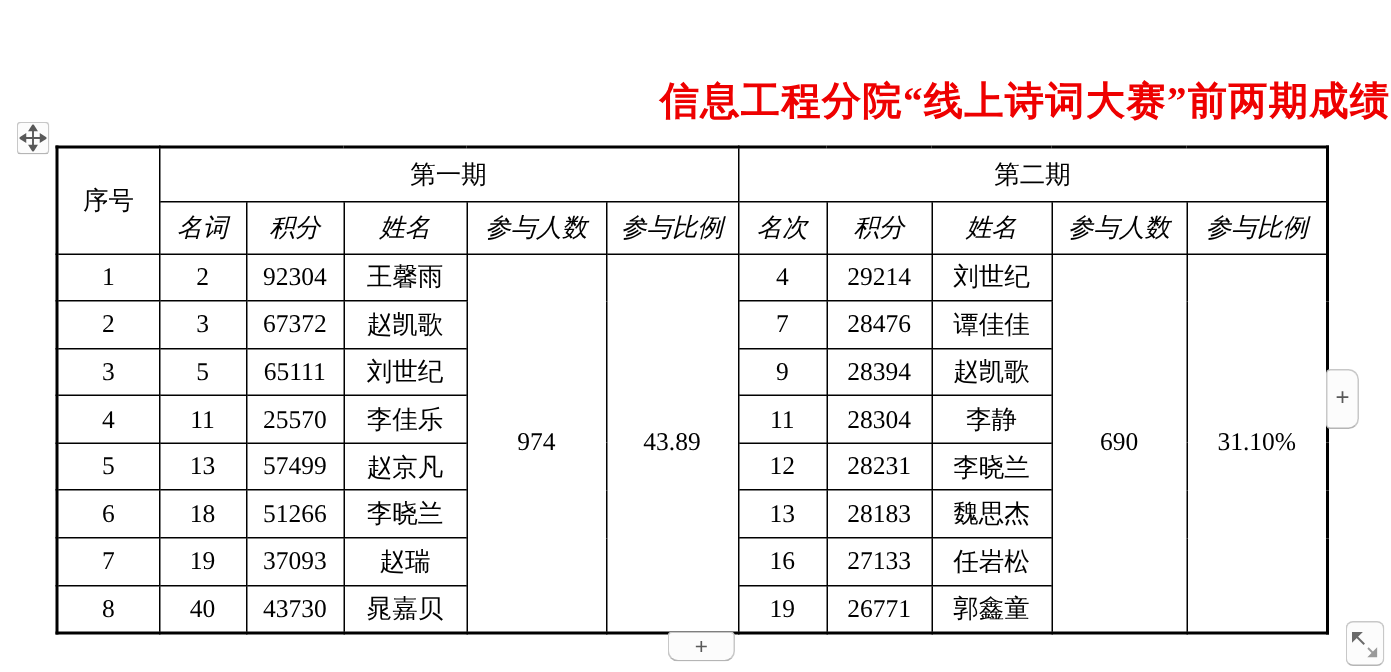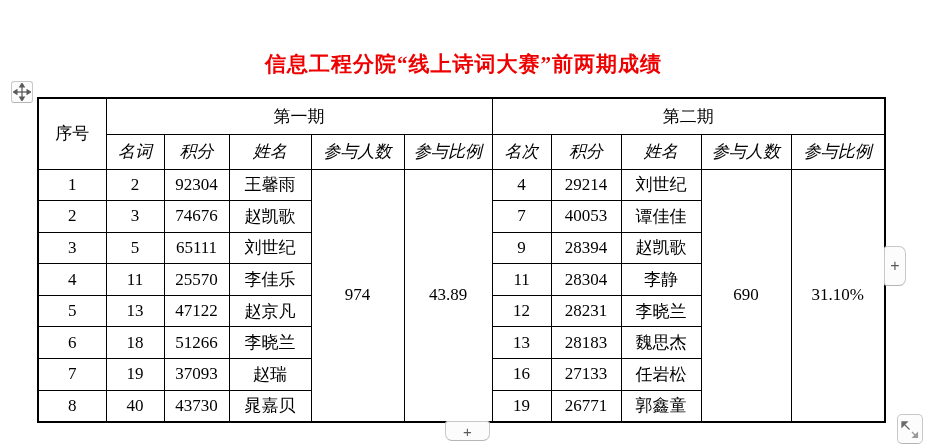--- a/index.html
+++ b/index.html
@@ -3,21 +3,21 @@
 <meta charset="utf-8">
 <style>
   html,body { margin:0; padding:0; }
   body {
     width:927px; height:448px; position:relative; background:#ffffff;
     font-family:"Liberation Serif","DejaVu Serif",serif; color:#000;
     overflow:hidden;
   }
   .doc-title {
     position:absolute; top:50px; left:0; width:927px;
-    text-align:center; font-size:21px; font-weight:bold;
+    text-align:right; font-size:26px; font-weight:bold;
     color:#ee0000; letter-spacing:1px; white-space:nowrap;
   }
   table.results {
     position:absolute; left:37px; top:97px;
     width:847px; height:324px;
     border-collapse:collapse; table-layout:fixed;
     border:2px solid #000;
   }
   table.results td {
     border:1px solid #000; text-align:center; vertical-align:middle;
@@ -100,24 +100,24 @@
     <td rowspan="8">43.89</td>
     <td>4</td>
     <td>29214</td>
     <td>刘世纪</td>
     <td rowspan="8">690</td>
     <td rowspan="8">31.10%</td>
   </tr>
   <tr class="drow">
     <td>2</td>
     <td>3</td>
-    <td>74676</td>
+    <td>67372</td>
     <td>赵凯歌</td>
     <td>7</td>
-    <td>40053</td>
+    <td>28476</td>
     <td>谭佳佳</td>
   </tr>
   <tr class="drow">
     <td>3</td>
     <td>5</td>
     <td>65111</td>
     <td>刘世纪</td>
     <td>9</td>
     <td>28394</td>
     <td>赵凯歌</td>
@@ -127,21 +127,21 @@
     <td>11</td>
     <td>25570</td>
     <td>李佳乐</td>
     <td>11</td>
     <td>28304</td>
     <td>李静</td>
   </tr>
   <tr class="drow">
     <td>5</td>
     <td>13</td>
-    <td>47122</td>
+    <td>57499</td>
     <td>赵京凡</td>
     <td>12</td>
     <td>28231</td>
     <td>李晓兰</td>
   </tr>
   <tr class="drow">
     <td>6</td>
     <td>18</td>
     <td>51266</td>
     <td>李晓兰</td>

